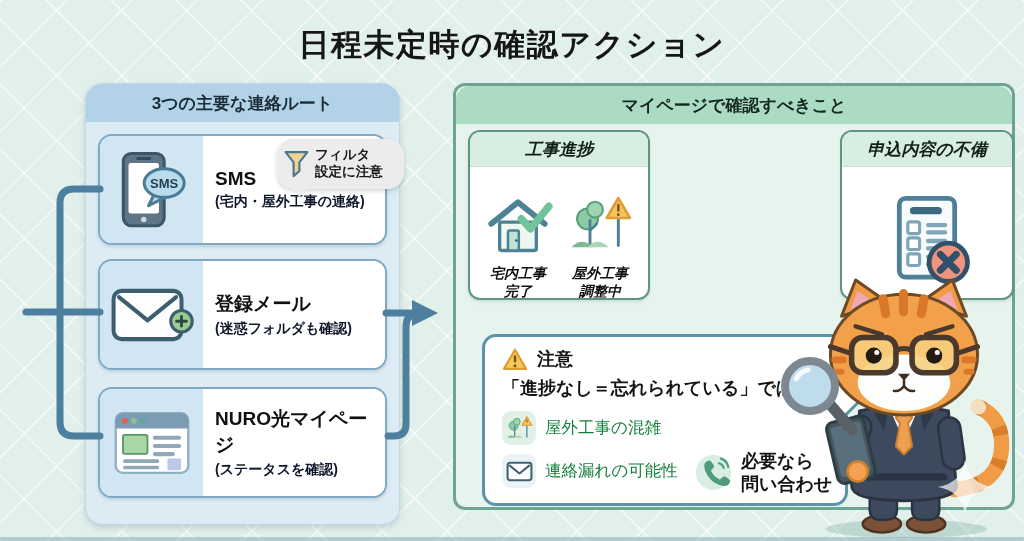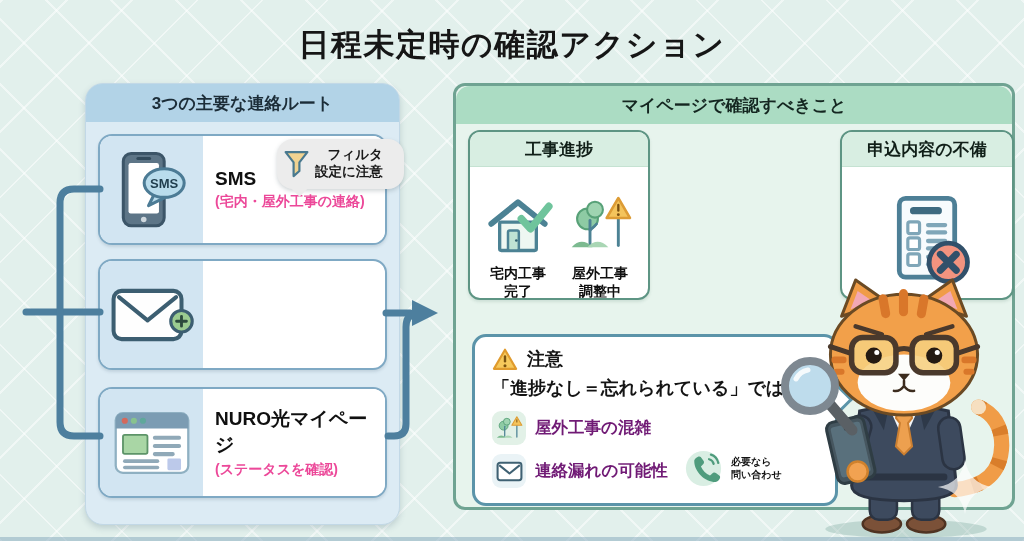--- a/index.html
+++ b/index.html
@@ -27,71 +27,71 @@
     font-size:17px;font-weight:800;color:#1c2d38;
   }
   .route-item{
     position:absolute;left:12px;width:289px;height:111px;
     border:2.5px solid #7fa9c4;border-radius:14px;background:#fff;
     display:flex;overflow:hidden;box-shadow:0 2px 3px rgba(70,100,120,.18);box-sizing:border-box;
   }
   .route-icon{width:103px;flex:none;background:#d2e5f2;display:flex;align-items:center;justify-content:center;}
   .route-text{flex:1;display:flex;flex-direction:column;justify-content:center;padding-left:12px;background:#fff;}
   .route-title{font-size:19px;font-weight:800;color:#101010;}
-  .route-sub{font-size:14px;font-weight:700;color:#ec4899;margin-top:3px;}
+  .route-sub{font-size:14px;font-weight:700;color:#0f172a;margin-top:3px;}
   
   .filter-tooltip{
     position:absolute;left:277px;top:139px;width:127px;height:50px;z-index:5;
     background:#ececec;border-radius:16px;box-shadow:0 2px 4px rgba(70,90,100,.25);
     display:flex;align-items:center;gap:6px;padding:0 7px;box-sizing:border-box;
   }
   .filter-tooltip:after{
     content:'';position:absolute;left:16px;bottom:-5px;width:13px;height:13px;
     background:#ececec;transform:rotate(45deg);
   }
-  .filter-tooltip .tip-text{font-size:13.5px;font-weight:800;color:#191919;line-height:1.25;position:relative;z-index:1;text-align:right;}
+  .filter-tooltip .tip-text{font-size:13.5px;font-weight:800;color:#191919;line-height:1.25;position:relative;z-index:1;}
   
   .connectors{position:absolute;left:0;top:0;z-index:3;pointer-events:none;}
   
   .right-panel{
     position:absolute;left:437px;top:83px;width:562px;height:427px;
     background:#e7f4ed;border:3px solid #6fa392;border-radius:12px;z-index:2;box-sizing:border-box;margin-left:16px;
   }
   .right-panel-header{
     position:absolute;left:0;right:0;top:0;height:38px;background:#abdcc3;
     border-radius:14px 14px 0 0;display:flex;align-items:center;justify-content:center;
     font-size:17px;font-weight:800;color:#142620;
   }
   .check-card{
     position:absolute;top:44px;height:170px;background:#fff;
     border:2.5px solid #5e9584;border-radius:12px;overflow:hidden;
-    box-shadow:0 2px 3px rgba(60,110,90,.15);box-sizing:border-box;
+    box-shadow:0 2px 3px rgba(60,110,90,.15);box-sizing:border-box;font-style:italic;
   }
   .check-card-header{
     height:34px;background:#d8eee2;border-bottom:1px solid #c5e2d2;
     display:flex;align-items:center;justify-content:center;
     font-size:17px;font-weight:800;color:#101f18;
   }
   .card-body{display:flex;align-items:flex-start;justify-content:center;gap:12px;padding-top:25px;}
   .progress-col{display:flex;flex-direction:column;align-items:center;}
   .progress-caption{font-size:14px;font-weight:800;color:#101010;text-align:center;line-height:1.25;margin-top:2px;}
   
   .notice-box{
-    position:absolute;left:472px;top:334px;width:366px;height:172px;
+    position:absolute;left:482px;top:334px;width:366px;height:172px;
     background:#fff;border:3px solid #5b94a9;border-radius:14px;z-index:4;box-sizing:border-box;
   }
   .notice-box:after{
     content:'';position:absolute;right:-13px;top:50px;width:22px;height:22px;background:#fff;
     border-right:3px solid #5b94a9;border-top:3px solid #5b94a9;transform:rotate(45deg);
   }
   .notice-row{position:absolute;display:flex;align-items:center;gap:9px;}
   .notice-title{font-size:18px;font-weight:800;color:#141414;}
   .notice-sub{position:absolute;left:17px;top:39px;font-size:18px;font-weight:800;color:#141414;}
-  .notice-label{font-size:16.5px;font-weight:700;color:#701a75;}
-  .notice-label-2l{font-size:10px;font-weight:800;color:#141414;line-height:1.25;}
+  .notice-label{font-size:16.5px;font-weight:400;color:#15803d;}
+  .notice-label-2l{font-size:18px;font-weight:800;color:#141414;line-height:1.25;}
   .soft-badge{width:34px;height:34px;border-radius:9px;background:#e2f1e7;display:flex;align-items:center;justify-content:center;flex:none;}
   
   .magnifier{position:absolute;left:776px;top:350px;z-index:6;}
   .cat{position:absolute;left:793px;top:276px;z-index:5;}
   .sparkle{position:absolute;left:936px;top:458px;z-index:7;opacity:.85;}
   .bottom-line{position:absolute;left:0;right:0;bottom:0;height:4px;background:rgba(120,158,182,.45);z-index:8;}
 </style>
 </head>
 <body>
 
@@ -132,20 +132,24 @@
     </div>
 
     <div class="route-item" style="top:175px;">
       <div class="route-icon">
         <svg viewBox="0 0 94 66" width="84" height="60">
           <rect x="4" y="6" width="76" height="54" rx="9" fill="#fefefe" stroke="#3c5e71" stroke-width="4.5"></rect>
           <path d="M10 13 L42 39 L74 13" fill="none" stroke="#3c5e71" stroke-width="4.5" stroke-linejoin="round" stroke-linecap="round"></path>
           <circle cx="80" cy="40" r="12" fill="#9bcb90" stroke="#3c5e71" stroke-width="3.5"></circle>
           <path d="M80 34.5 V45.5 M74.5 40 H85.5" stroke="#2c4a3c" stroke-width="3.2" stroke-linecap="round"></path>
         </svg>
+      </div>
+      <div class="route-text">
+        <div class="route-title">登録メール</div>
+        <div class="route-sub">(迷惑フォルダも確認)</div>
       </div>
     </div>
 
     <div class="route-item" style="top:303px;justify-content:flex-end;">
       <div class="route-icon">
         <svg viewBox="0 0 86 72" width="78" height="66">
           <rect x="3" y="3" width="80" height="66" rx="8" fill="#ffffff" stroke="#8fb0c2" stroke-width="2.5"></rect>
           <path d="M3 11 q0 -8 8 -8 h64 q8 0 8 8 v9 H3 Z" fill="#7b9cb3"></path>
           <circle cx="13" cy="11.5" r="3.4" fill="#d4695c"></circle>
           <circle cx="23" cy="11.5" r="3.4" fill="#88c28e"></circle>

